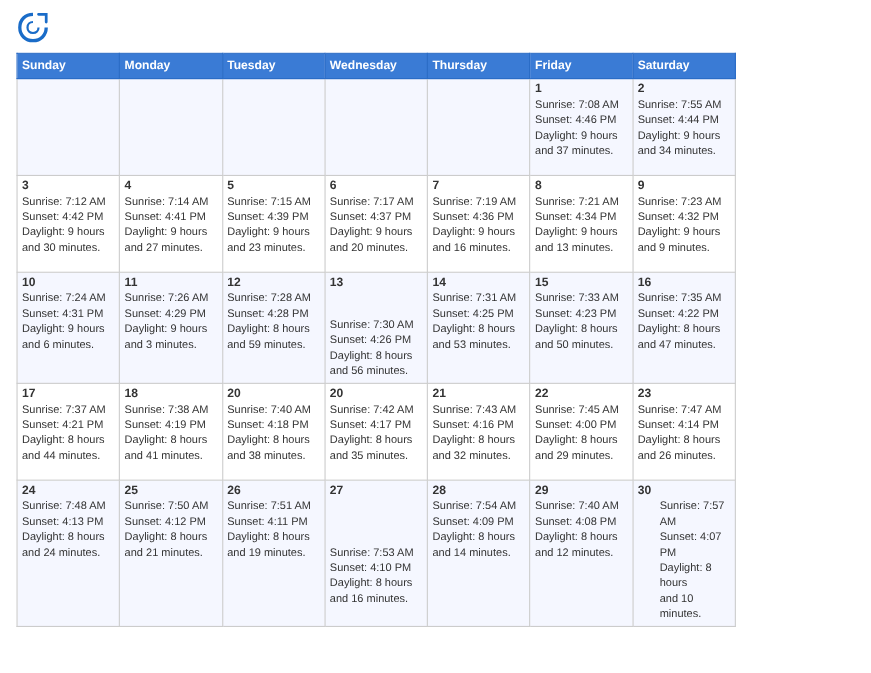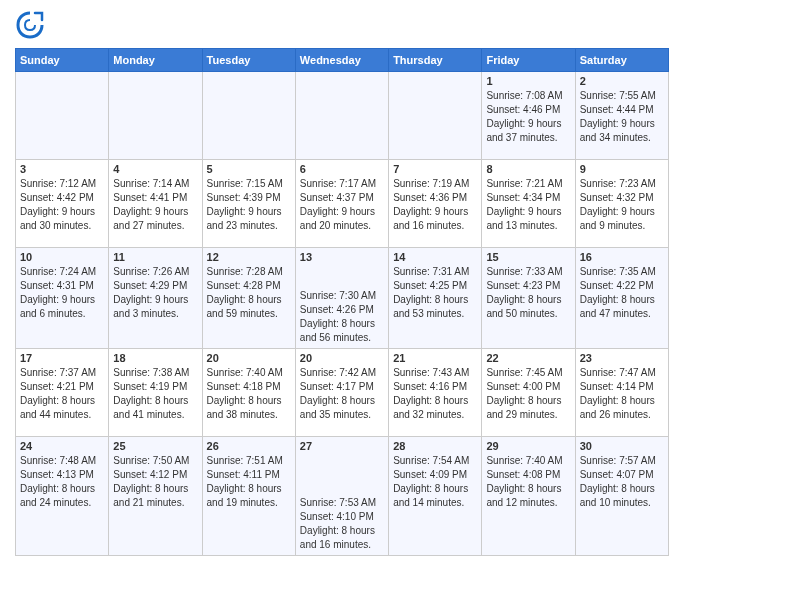--- a/index.html
+++ b/index.html
@@ -346,21 +346,21 @@
           </td>
           <td>
             <span class="day-num">29</span>
             <div class="day-info" style="white-space: pre-line;">Sunrise: 7:40 AM
 Sunset: 4:08 PM
 Daylight: 8 hours
 and 12 minutes.</div>
           </td>
           <td>
             <span class="day-num">30</span>
-            <div class="day-info" style="white-space: pre-line;">Sunrise: 7:57 AM
+            <div class="day-info" style="white-space: pre-line; margin-left: 20px;">Sunrise: 7:57 AM
 Sunset: 4:07 PM
 Daylight: 8 hours
 and 10 minutes.</div>
           </td>
         </tr>
       </tbody>
   </table>
 </div>
 
 </body></html>

